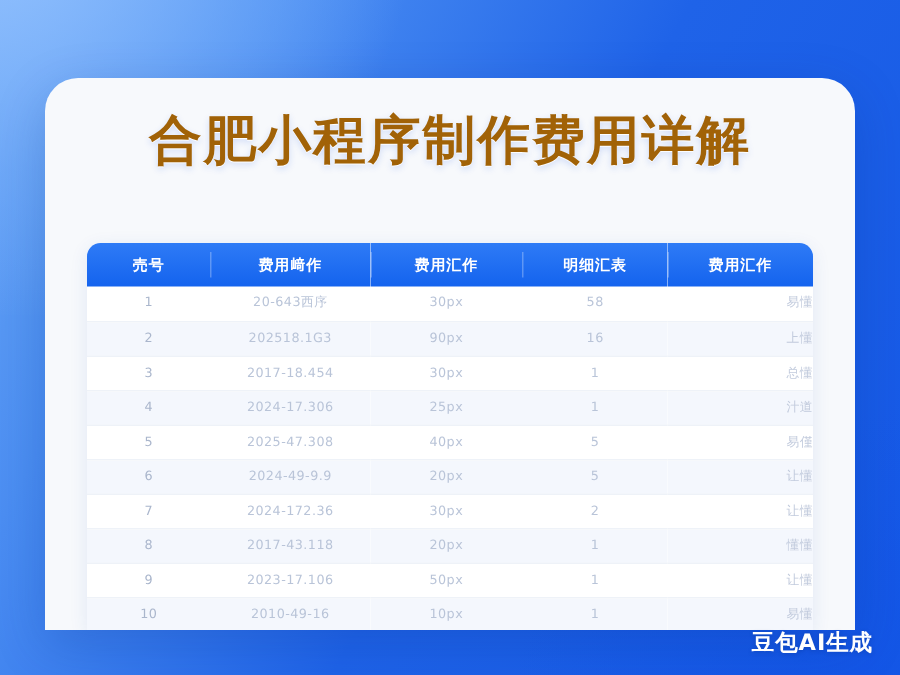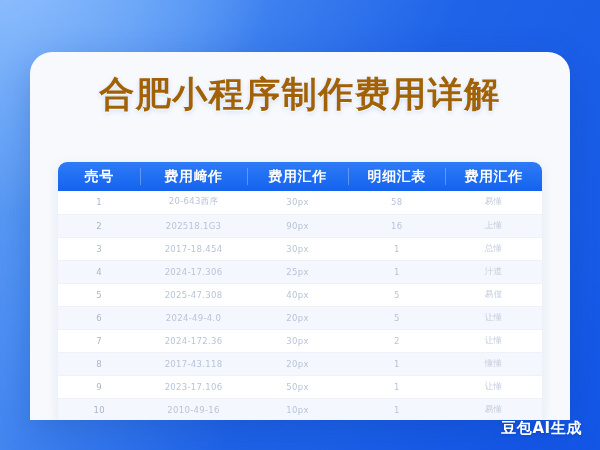--- a/index.html
+++ b/index.html
@@ -62,21 +62,21 @@
     border-radius: 9px 9px 0 0;
     overflow: hidden;
     box-shadow: 0 3px 12px rgba(30,80,180,0.10);
     background: #ffffff;
   }
   table { width: 100%; border-collapse: collapse; table-layout: fixed; }
 
   thead th {
     background: linear-gradient(180deg, #2e7bf6 0%, #1463ee 100%);
     color: #ffffff;
-    font-size: 14px;
+    font-size: 10px;
     font-weight: 700;
     height: 29px;
     text-align: center;
     letter-spacing: 0.6px;
     position: relative;
     font-family: Liberation Sans, sans-serif;
     margin-top: 16px;
   }
   thead th + th::before {
     content: "";
@@ -93,21 +93,21 @@
     text-align: center;
     border-bottom: 1px solid #eef2f8;
     letter-spacing: 0.3px;
     white-space: nowrap;
     overflow: hidden;
     font-family: "DejaVu Sans", "Liberation Sans", sans-serif;
   }
   tbody tr:nth-child(even) td { background: #f4f7fd; }
   tbody tr:nth-child(odd)  td { background: #ffffff; }
   tbody td.idx { color: #aab6cc; }
-  tbody td.note { color: #c2cbdd; }
+  tbody td.note { color: #c2cbdd; text-align: right; }
 
   .col-1 { width: 17%; }
   .col-2 { width: 22%; }
   .col-3 { width: 21%; }
   .col-4 { width: 20%; }
   .col-5 { width: 20%; }
 
   .watermark {
     position: absolute;
     right: 18px; bottom: 12px;
@@ -178,21 +178,21 @@
             </tr>
             <tr>
               <td class="idx">5</td>
               <td>2025-47.308</td>
               <td>40px</td>
               <td>5</td>
               <td class="note">易僅</td>
             </tr>
             <tr>
               <td class="idx">6</td>
-              <td>2024-49-4.0</td>
+              <td>2024-49-9.9</td>
               <td>20px</td>
               <td>5</td>
               <td class="note">让懂</td>
             </tr>
             <tr>
               <td class="idx">7</td>
               <td>2024-172.36</td>
               <td>30px</td>
               <td>2</td>
               <td class="note">让懂</td>

